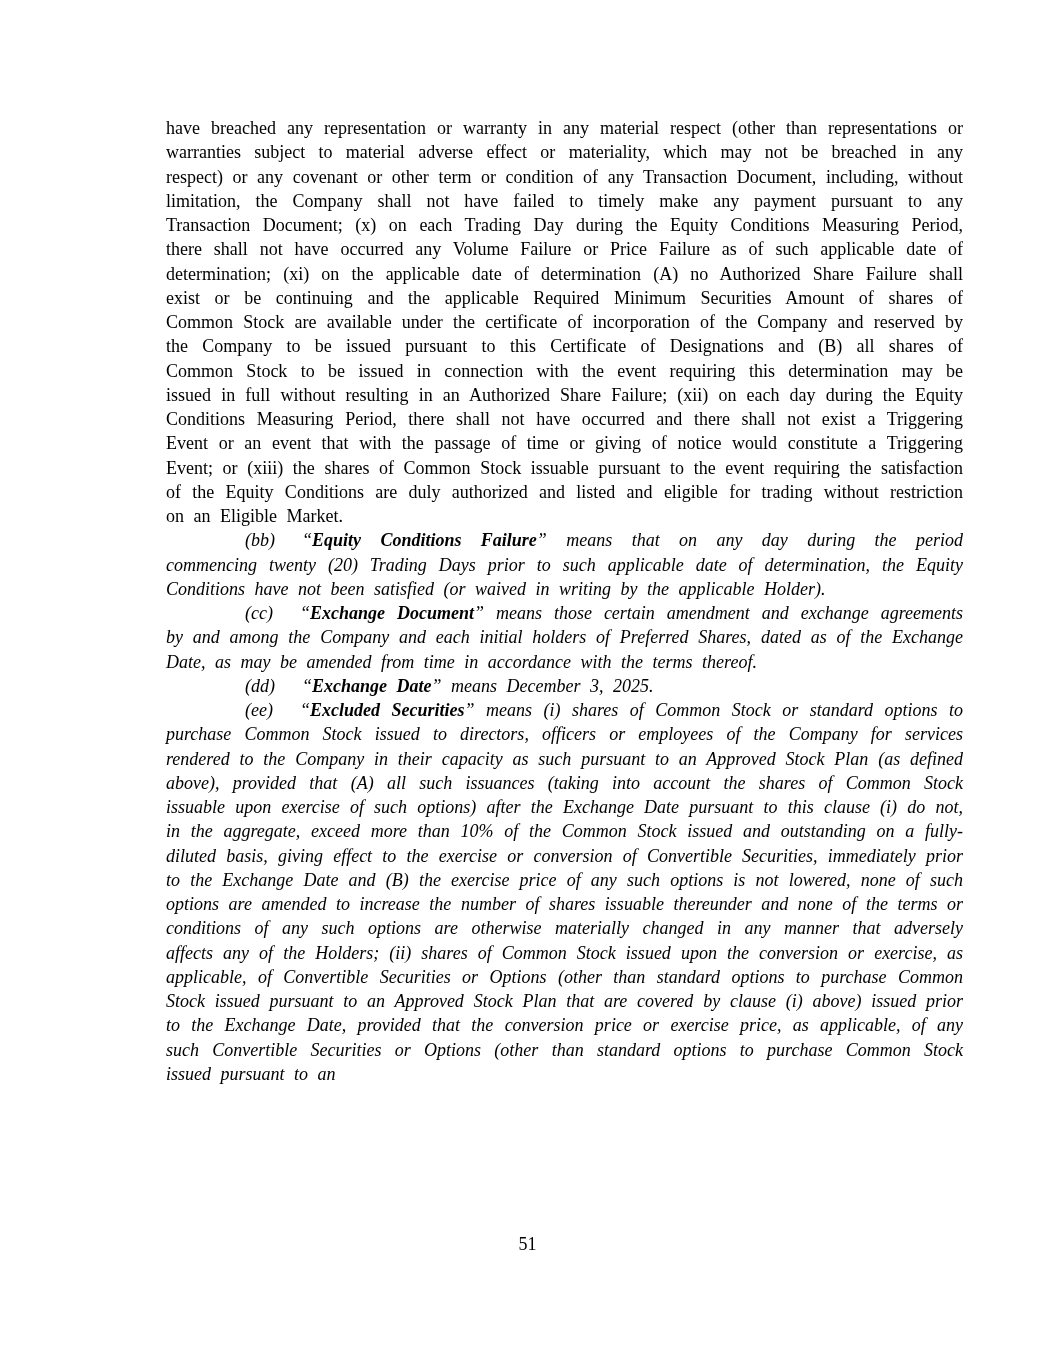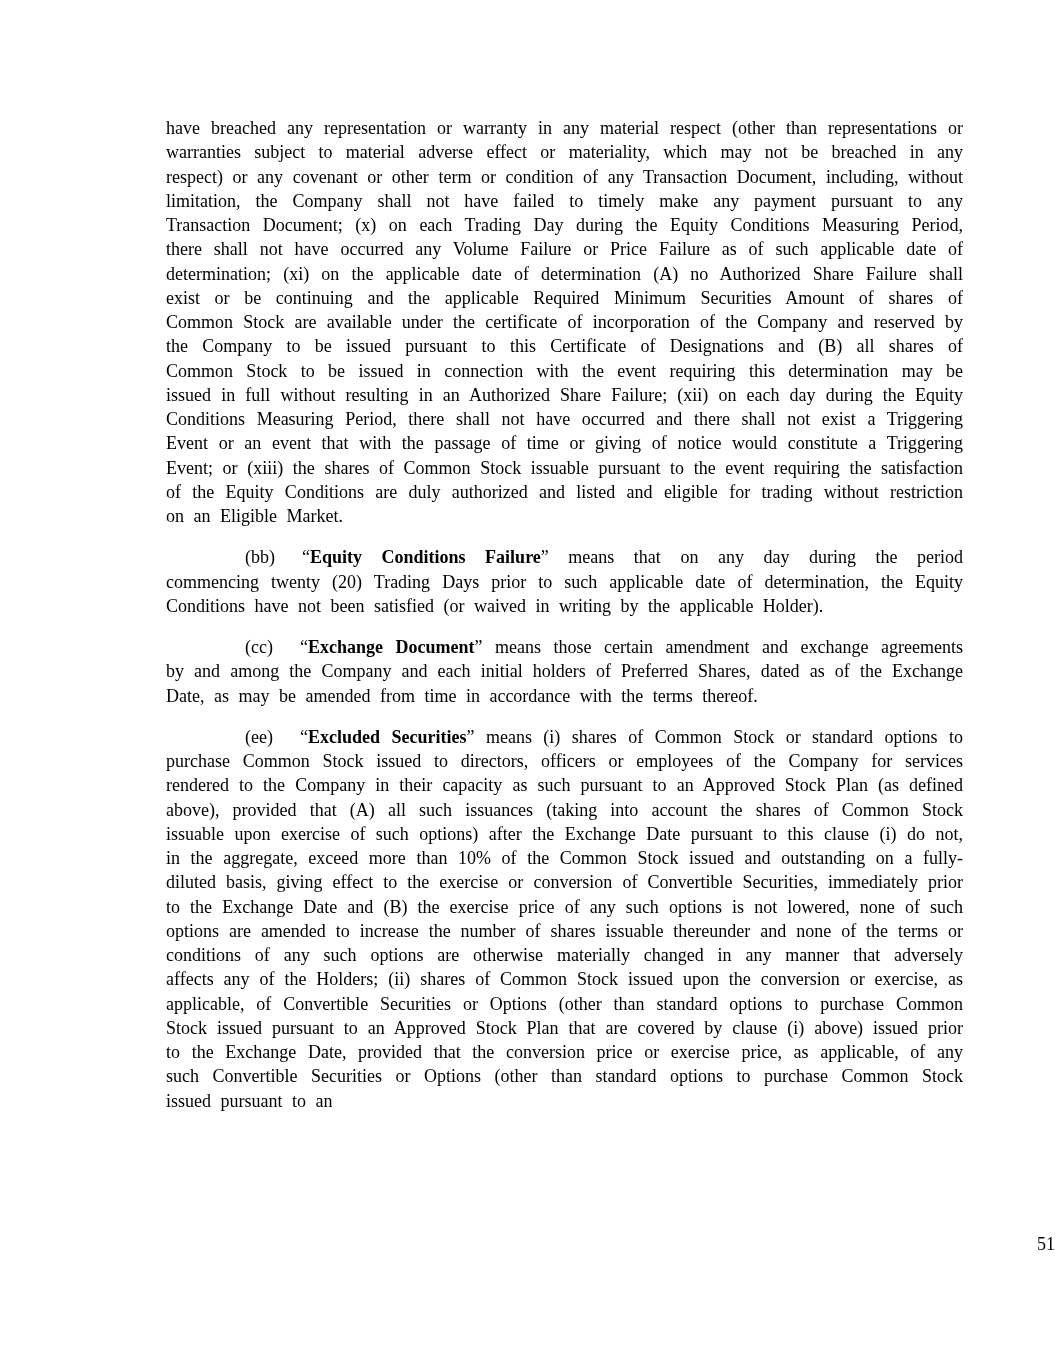--- a/index.html
+++ b/index.html
@@ -25,53 +25,54 @@
     line-height: 24.25px;
     text-align: justify;
     text-justify: inter-word;
     word-spacing: 5px;
   }
   .para {
     margin: 0;
     padding: 0;
   }
   .para + .para {
-    margin-top: 17px;
+    font-style: italic;
   }
   .para.def {
     text-indent: 79px;
   }
   .tab {
     display: inline-block;
     width: 27px;
   }
   .term {
     font-weight: bold;
   }
   .folio {
     position: absolute;
     left: 0;
     right: 0;
     top: 1232px;
-    text-align: right;
+    text-align: center;
     font-size: 18px;
     line-height: 24.25px;
   }
 </style>
 </head>
 <body>
 
 <div class="page">
   <div class="content">
 
     <p class="para plain"><span>have breached any representation or warranty in any material respect (other than representations or warranties subject to material adverse effect or materiality, which may not be breached in any respect) or any covenant or other term or condition of any Transaction Document, including, without limitation, the Company shall not have failed to timely make any payment pursuant to any Transaction Document; (x) on each Trading Day during the Equity Conditions Measuring Period, there shall not have occurred any Volume Failure or Price Failure as of such applicable date of determination; (xi) on the applicable date of determination (A) no Authorized Share Failure shall exist or be continuing and the applicable Required Minimum Securities Amount of shares of Common Stock are available under the certificate of incorporation of the Company and reserved by the Company to be issued pursuant to this Certificate of Designations and (B) all shares of Common Stock to be issued in connection with the event requiring this determination may be issued in full without resulting in an Authorized Share Failure; (xii) on each day during the Equity Conditions Measuring Period, there shall not have occurred and there shall not exist a Triggering Event or an event that with the passage of time or giving of notice would constitute a Triggering Event; or (xiii) the shares of Common Stock issuable pursuant to the event requiring the satisfaction of the Equity Conditions are duly authorized and listed and eligible for trading without restriction on an Eligible Market.</span></p>
 
     <p class="para def"><span class="marker">(bb)</span><span class="tab"></span><span>“</span><span class="term">Equity Conditions Failure</span><span>”</span><span> means that on any day during the period commencing twenty (20) Trading Days prior to such applicable date of determination, the Equity Conditions have not been satisfied (or waived in writing by the applicable Holder).</span></p>
 
     <p class="para def"><span class="marker">(cc)</span><span class="tab"></span><span>“</span><span class="term">Exchange Document</span><span>”</span><span> means those certain amendment and exchange agreements by and among the Company and each initial holders of Preferred Shares, dated as of the Exchange Date, as may be amended from time in accordance with the terms thereof.</span></p>
 
+    <p class="para def"><span class="marker">(dd)</span><span class="tab"></span><span>“</span><span class="term">Exchange Date</span><span>”</span><span> means December 3, 2025.</span></p>
 
     <p class="para def"><span class="marker">(ee)</span><span class="tab"></span><span>“</span><span class="term">Excluded Securities</span><span>”</span><span> means (i) shares of Common Stock or standard options to purchase Common Stock issued to directors, officers or employees of the Company for services rendered to the Company in their capacity as such pursuant to an Approved Stock Plan (as defined above), provided that (A) all such issuances (taking into account the shares of Common Stock issuable upon exercise of such options) after the Exchange Date pursuant to this clause (i) do not, in the aggregate, exceed more than 10% of the Common Stock issued and outstanding on a fully-diluted basis, giving effect to the exercise or conversion of Convertible Securities, immediately prior to the Exchange Date and (B) the exercise price of any such options is not lowered, none of such options are amended to increase the number of shares issuable thereunder and none of the terms or conditions of any such options are otherwise materially changed in any manner that adversely affects any of the Holders; (ii) shares of Common Stock issued upon the conversion or exercise, as applicable, of Convertible Securities or Options (other than standard options to purchase Common Stock issued pursuant to an Approved Stock Plan that are covered by clause (i) above) issued prior to the Exchange Date, provided that the conversion price or exercise price, as applicable, of any such Convertible Securities or Options (other than standard options to purchase Common Stock issued pursuant to an</span></p>
 
   </div>
 
   <div class="folio">51</div>
 </div>
 
 </body></html>

